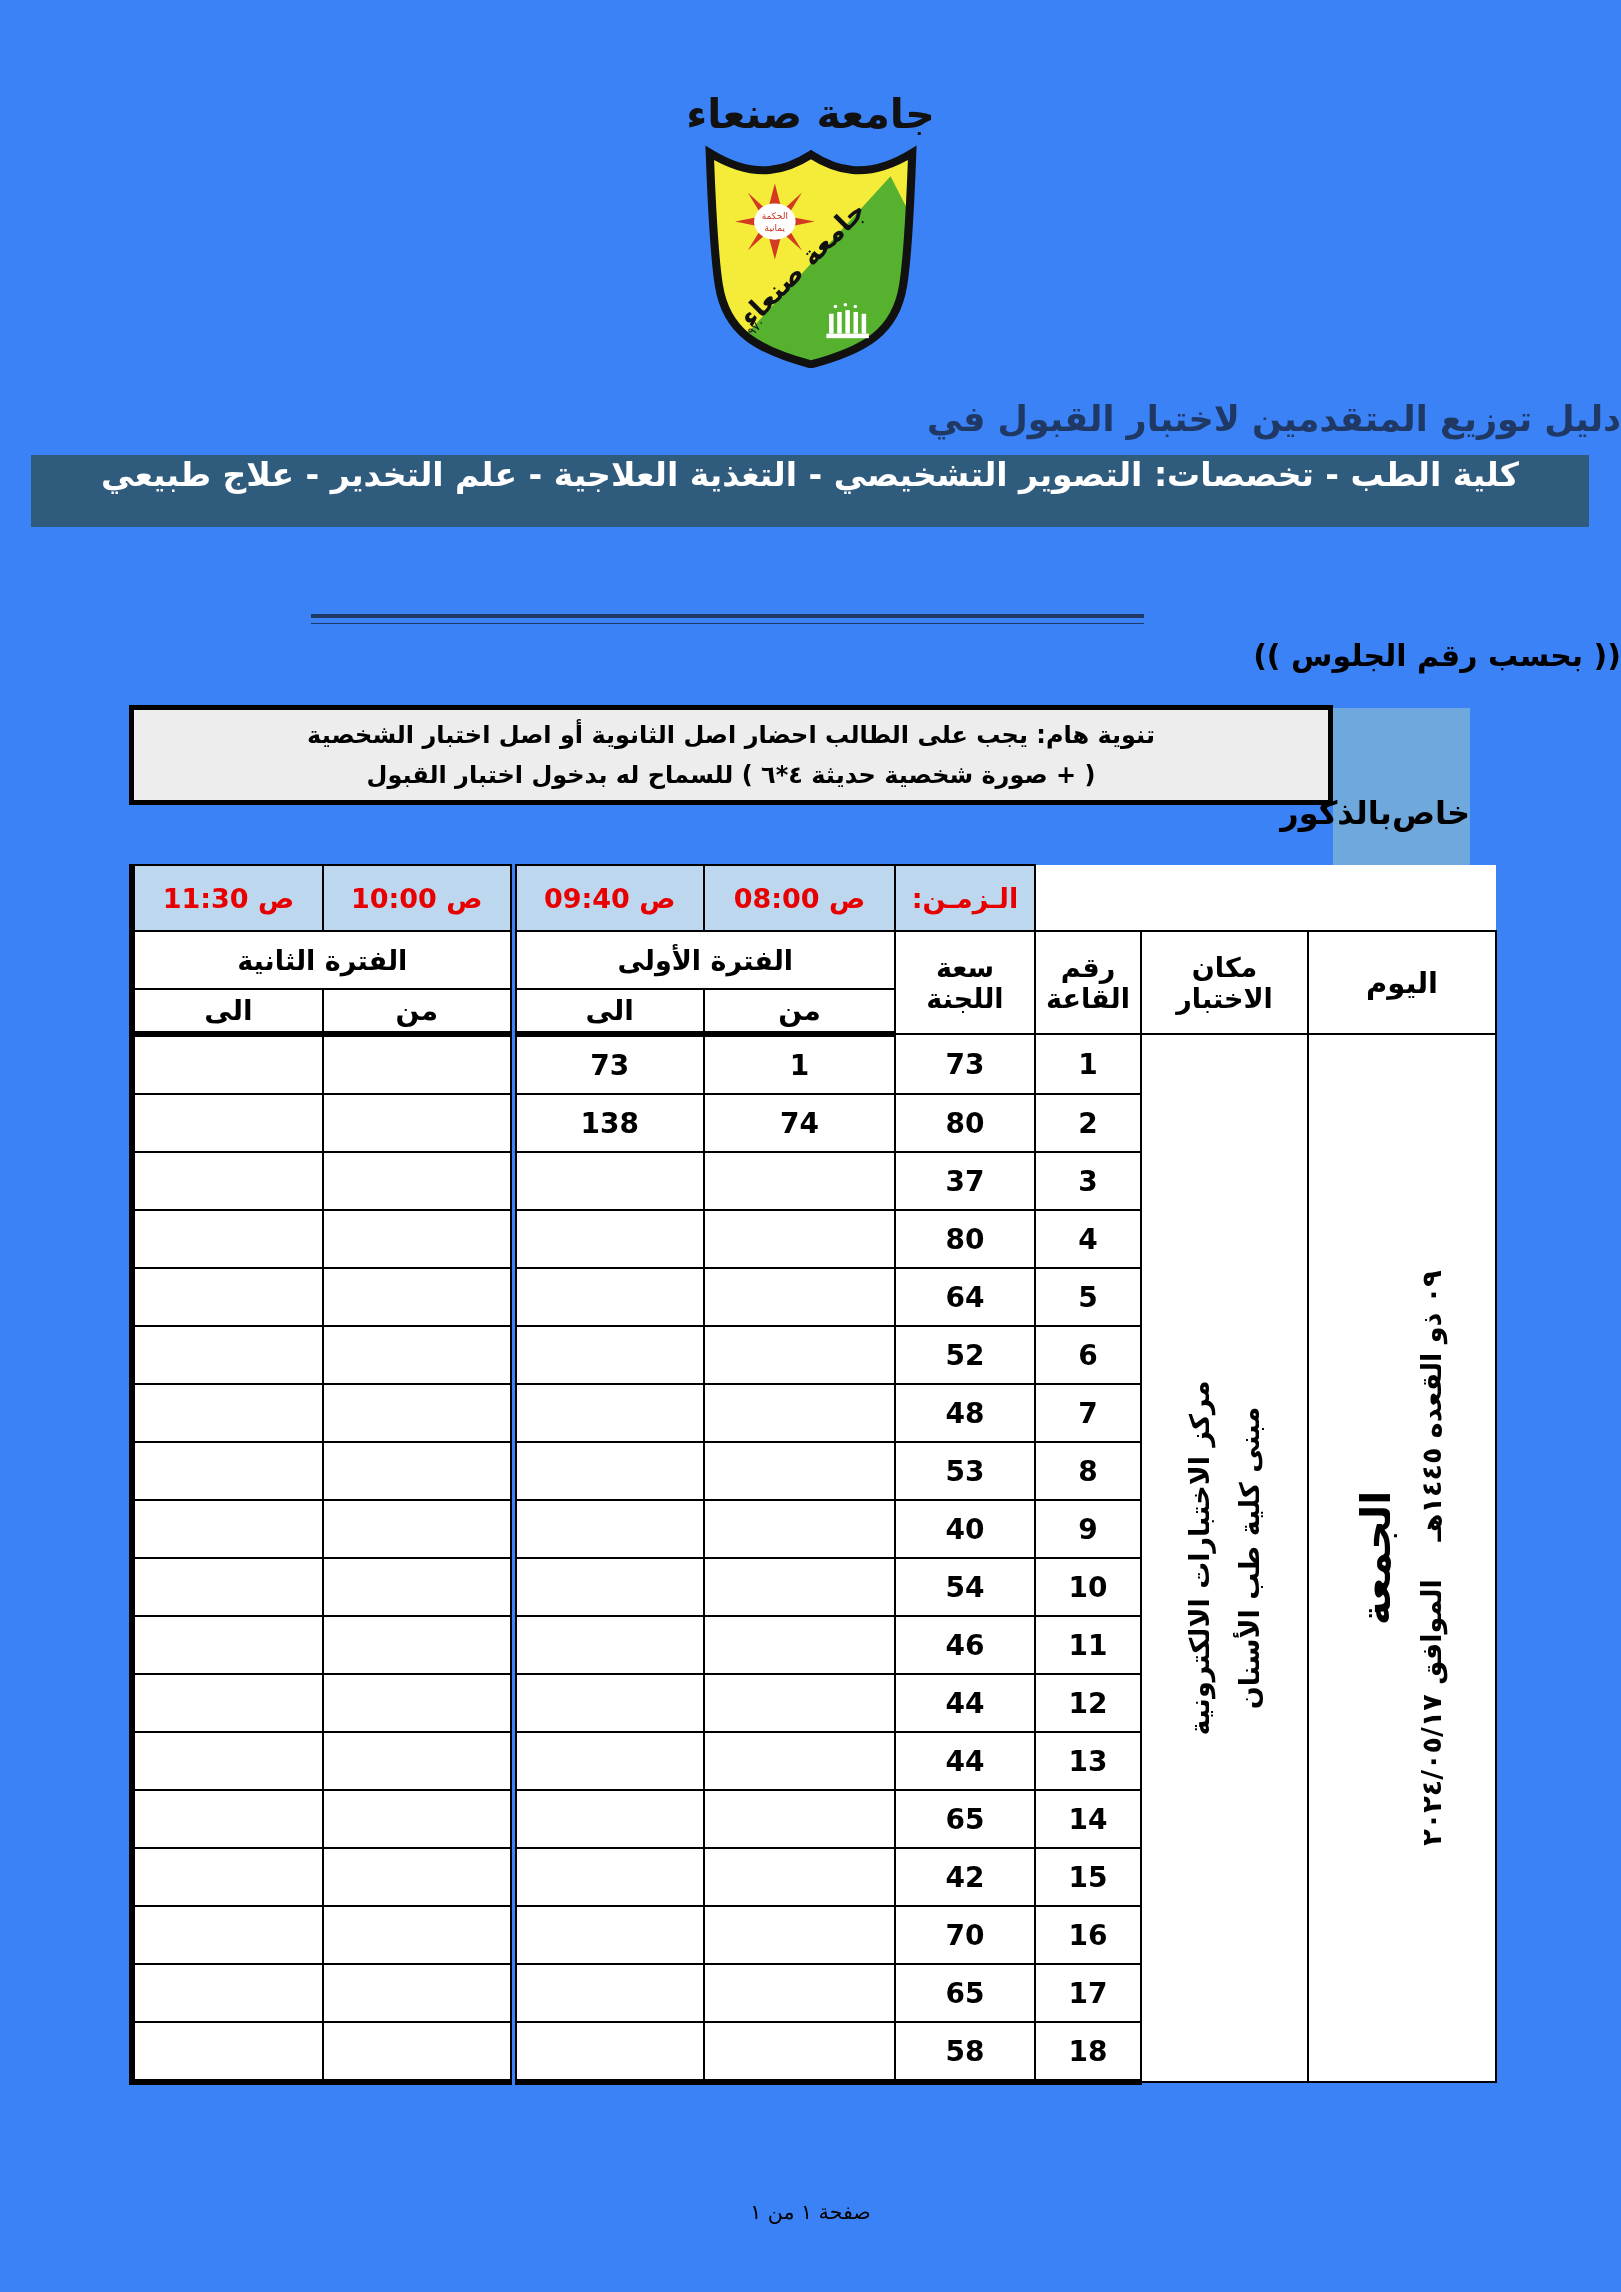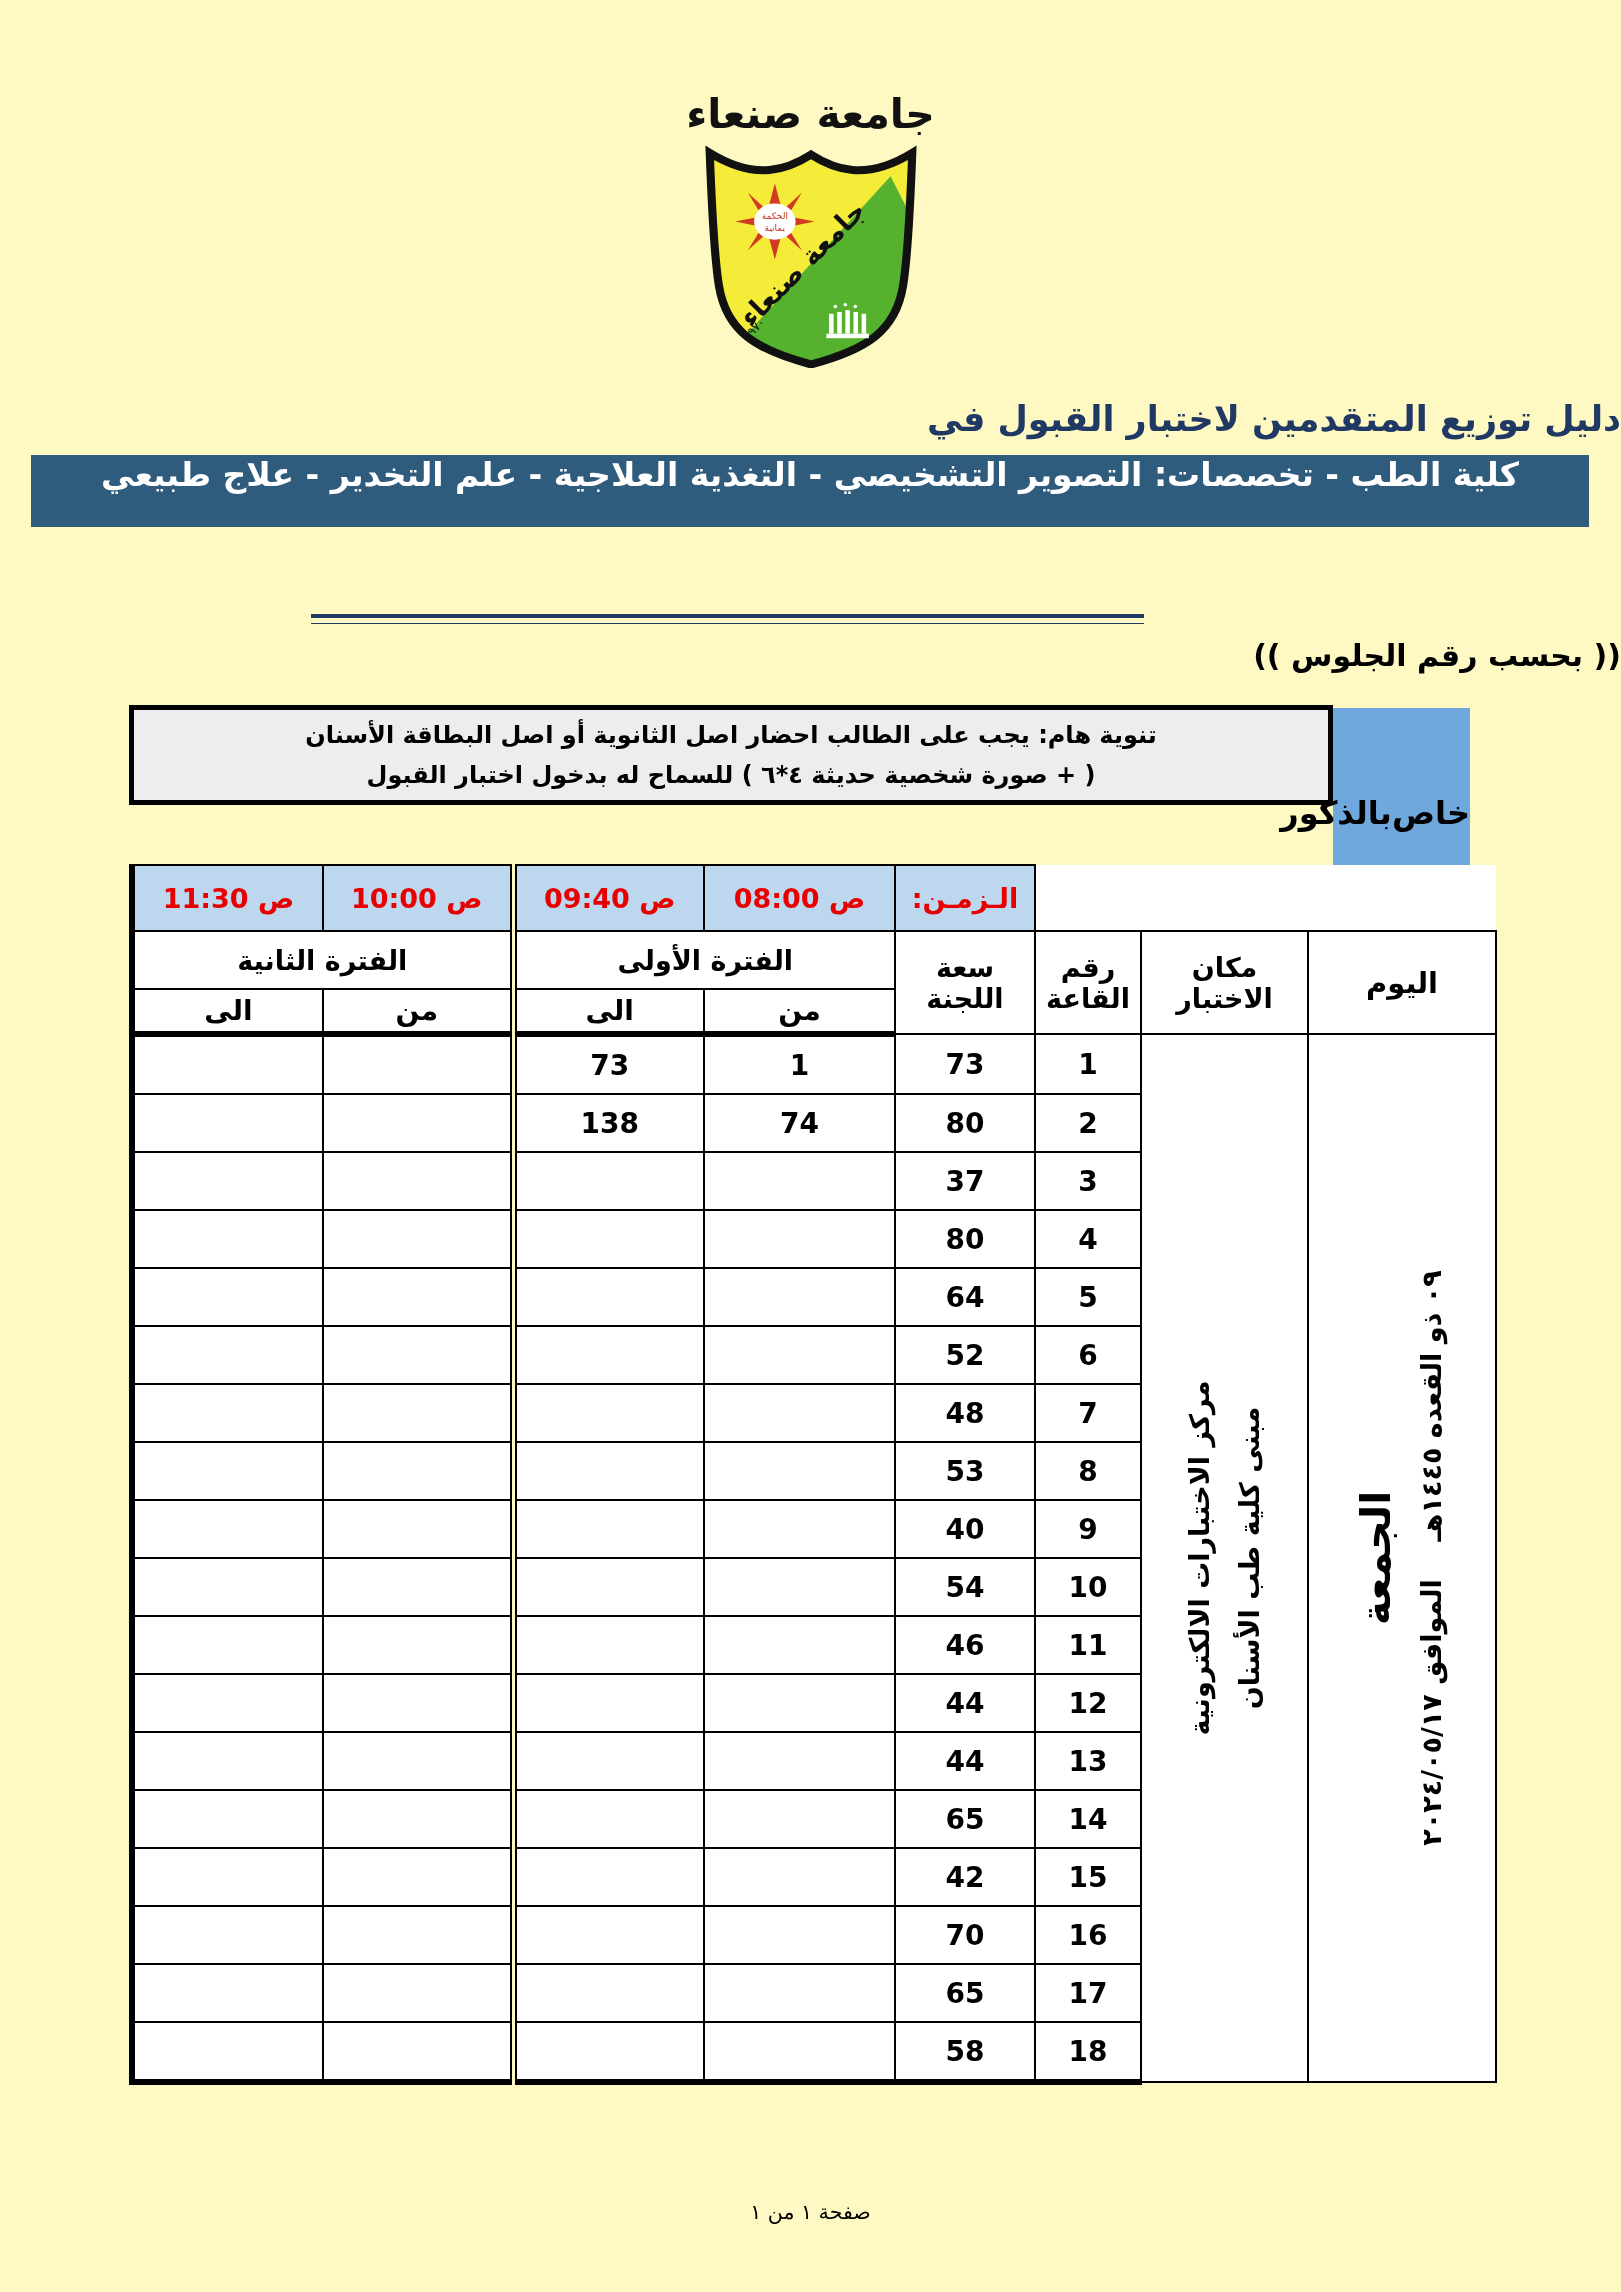--- a/index.html
+++ b/index.html
@@ -1,18 +1,18 @@
 <!DOCTYPE html>
 <html lang="ar" dir="rtl" style="font-size:14.3px"><head>
 <meta charset="utf-8">
 <style>
   html,body{margin:0;padding:0;}
   body{width:1621px;height:2293px;background:#fff;position:relative;
        font-family:"DejaVu Sans","Liberation Sans",sans-serif;direction:rtl;color:#000;}
-  #page{position:absolute;inset:0;background:#fef9c3;overflow:hidden;}
+  #page{position:absolute;inset:0;background:#3b82f6;overflow:hidden;}
 
   
   .uni-title{position:absolute;top:90px;left:0;width:100%;text-align:center;
              font-size:41px;font-weight:bold;color:#111;}
   .logo-box{position:absolute;top:142px;left:50%;transform:translateX(-50%);}
   .doc-title{position:absolute;top:399px;left:0;width:100%;
              font-size:35px;font-weight:bold;color:#1F3864;}
   .spec-bar{position:absolute;top:455px;left:31px;width:1558px;height:72px;
             background:#2F5B7D;color:#fff;font-size:33px;font-weight:bold;
             display:flex;align-items:flex-start;justify-content:center;}
@@ -109,21 +109,21 @@
   <div class="doc-title">دليل توزيع المتقدمين لاختبار القبول في</div>
 
   <div class="spec-bar">
     <span>كلية الطب  -  تخصصات: التصوير التشخيصي - التغذية العلاجية - علم التخدير - علاج طبيعي</span>
   </div>
 
   <div class="dbl-rule"></div>
   <div class="seat-note">(( بحسب رقم الجلوس ))</div>
 
   <div class="notice">
-    <div>تنوية هام: يجب على الطالب احضار اصل الثانوية أو اصل البطاقة الأسنان</div>
+    <div>تنوية هام: يجب على الطالب احضار اصل الثانوية أو اصل اختبار الشخصية</div>
     <div>( + صورة شخصية حديثة ٤*٦ )  للسماح له بدخول اختبار القبول</div>
   </div>
 
   <div class="badge">
     <div>خاص</div>
     <div>بالذكور</div>
   </div>
 
   <div id="table-wrap">
     <table class="t">

